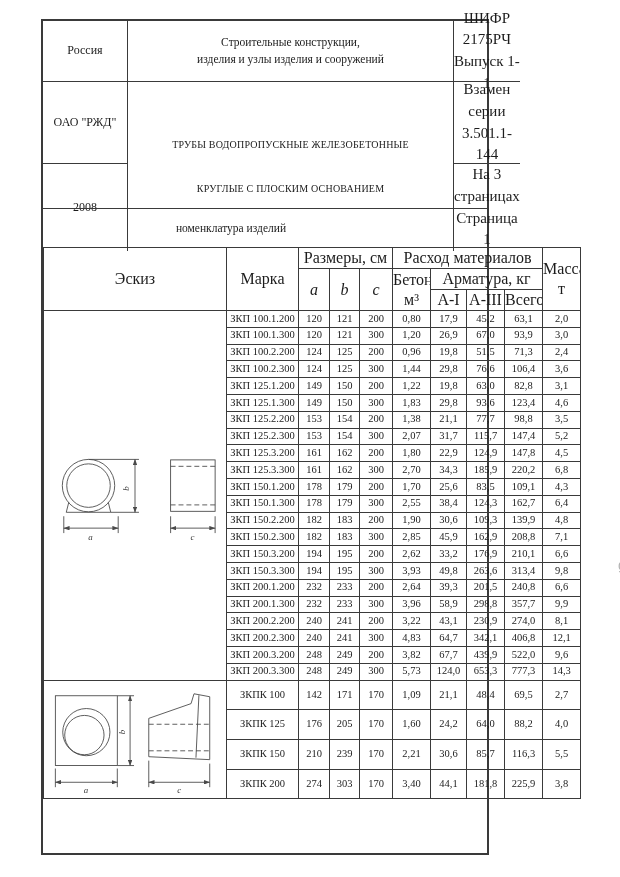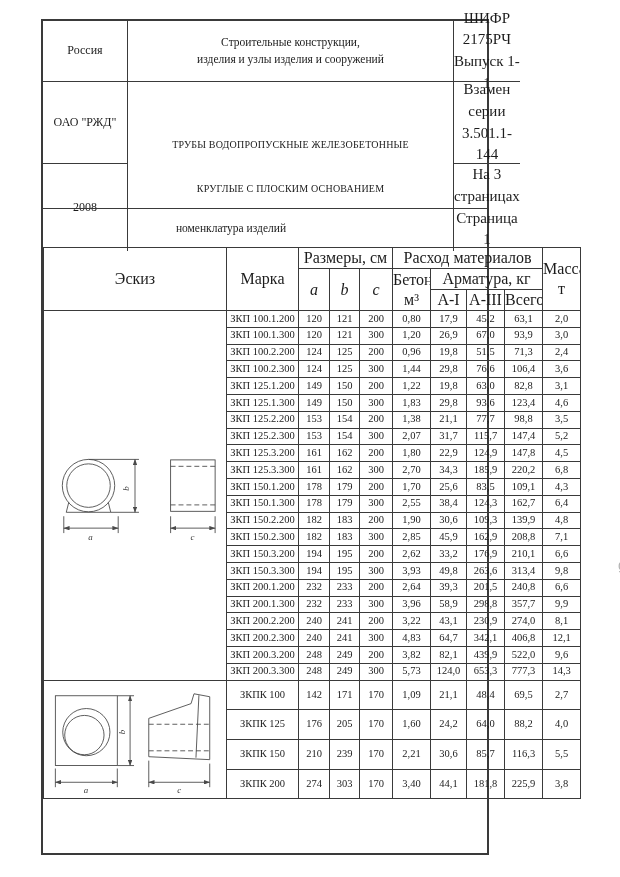--- a/index.html
+++ b/index.html
@@ -381,21 +381,21 @@
             <td>342,1</td>
             <td>406,8</td>
             <td>12,1</td>
           </tr>
           <tr class="zkp-row">
             <td>ЗКП 200.3.200</td>
             <td>248</td>
             <td>249</td>
             <td>200</td>
             <td>3,82</td>
-            <td>82,1</td>
+            <td>67,7</td>
             <td>439,9</td>
             <td>522,0</td>
             <td>9,6</td>
           </tr>
           <tr class="zkp-row">
             <td>ЗКП 200.3.300</td>
             <td>248</td>
             <td>249</td>
             <td>300</td>
             <td>5,73</td>

